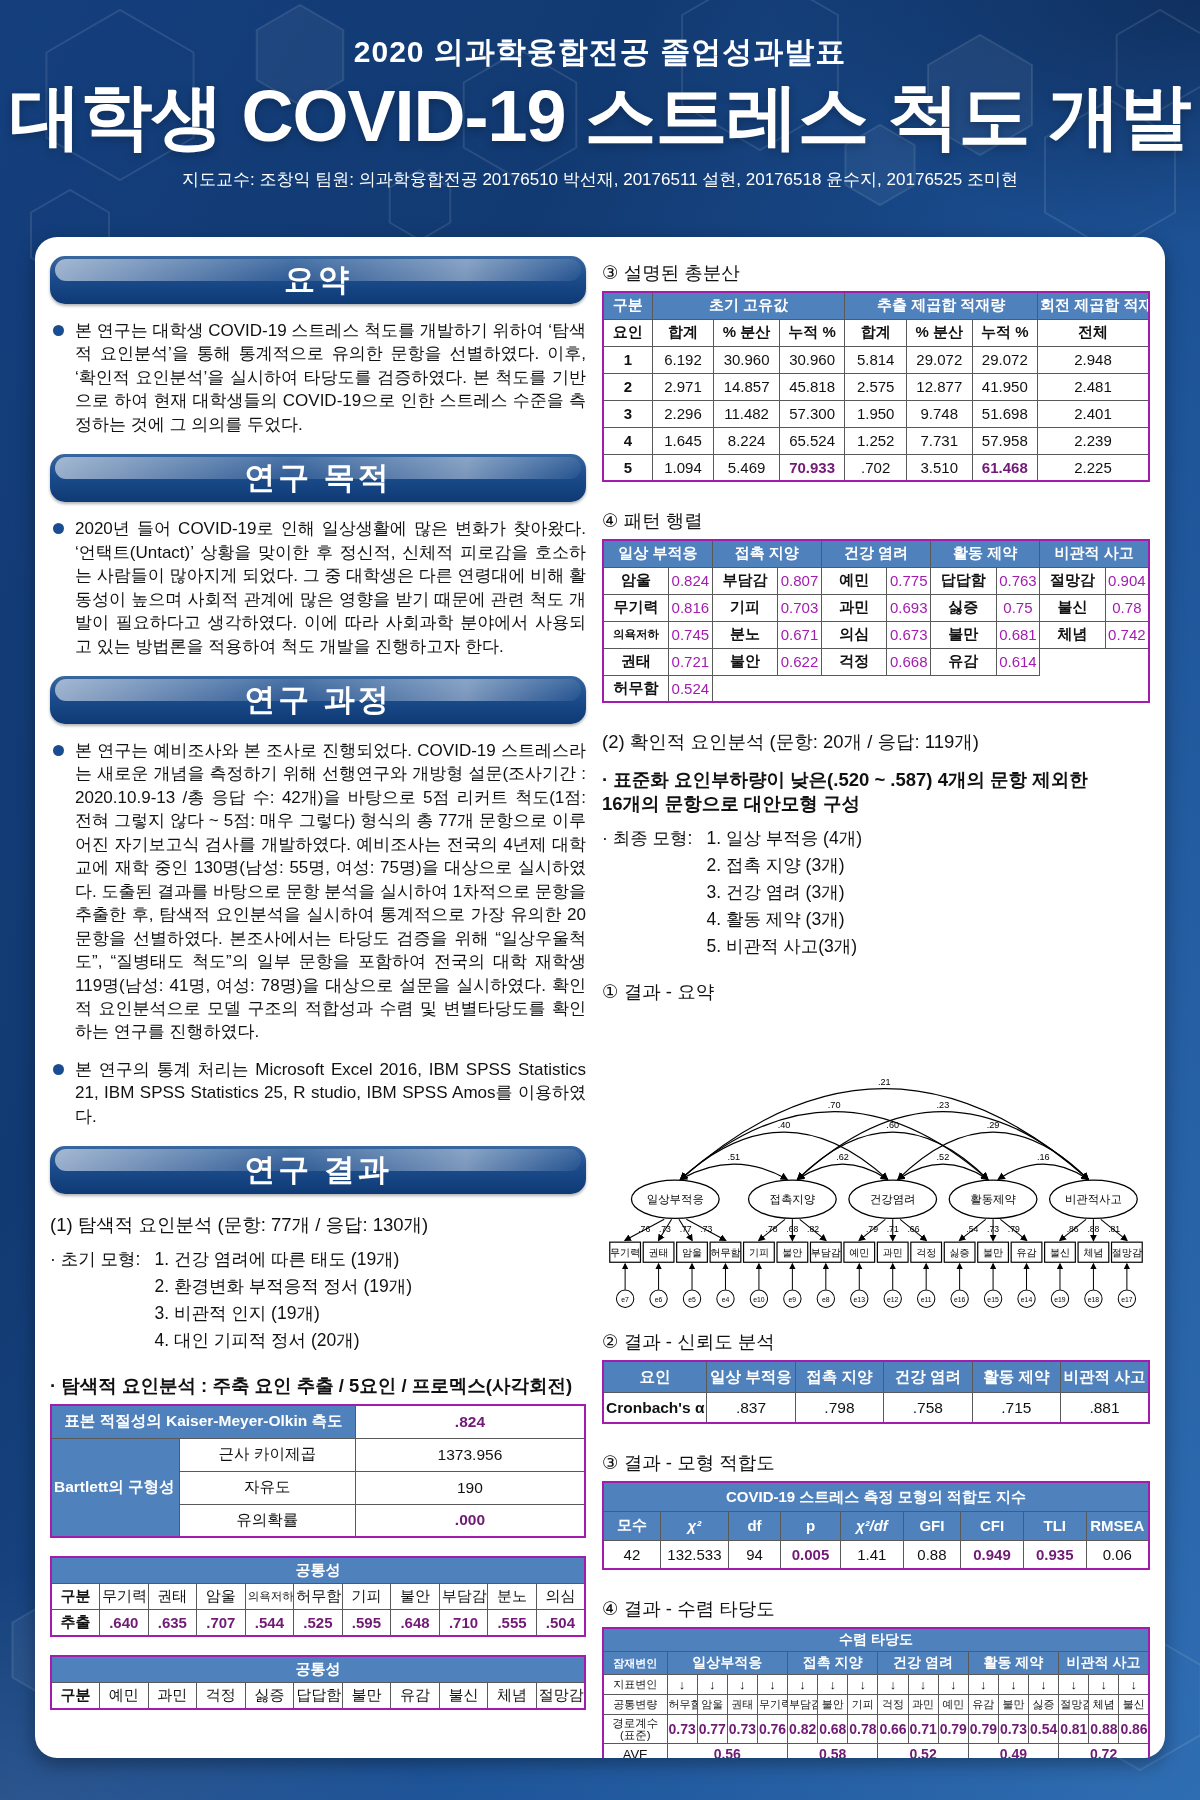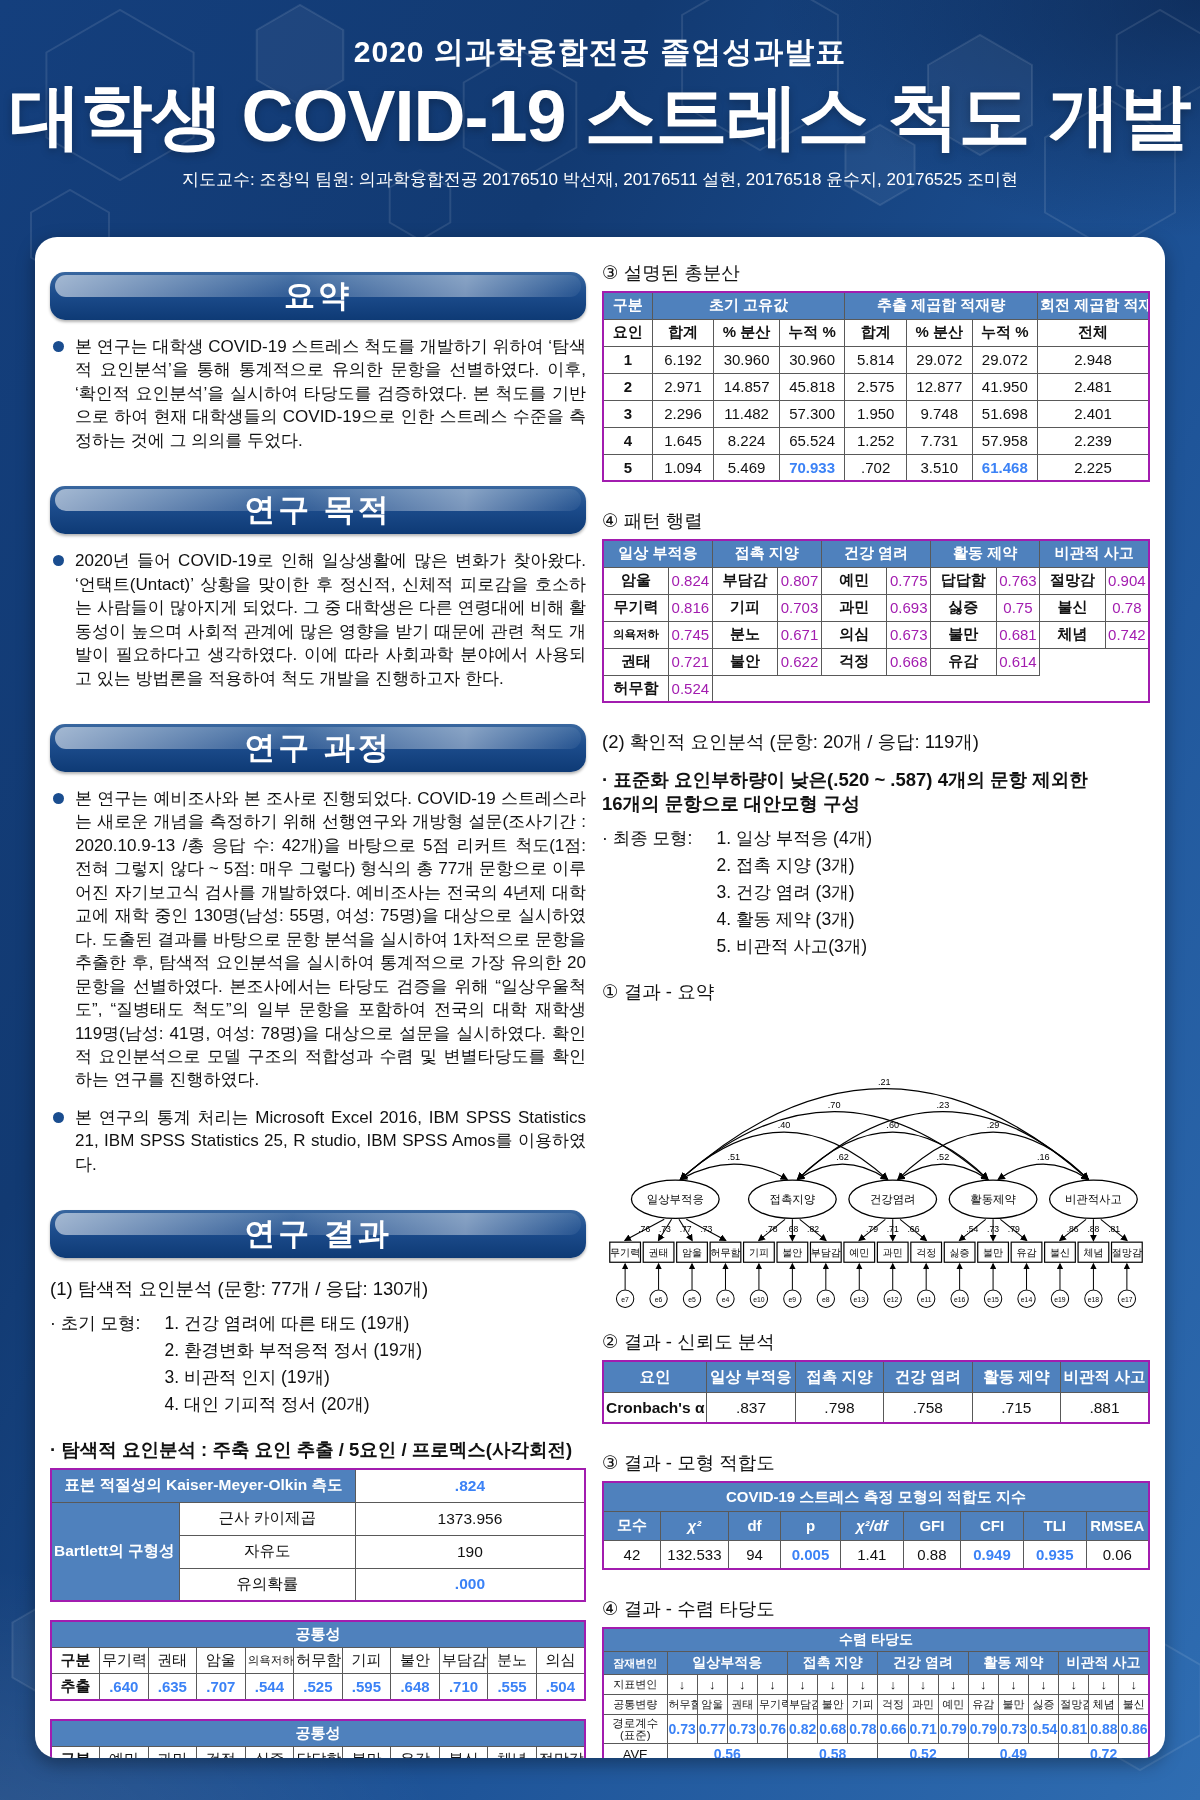--- a/index.html
+++ b/index.html
@@ -8,36 +8,36 @@
 .page{position:absolute;inset:0}
 .page::before{content:"";position:absolute;inset:0;background:radial-gradient(620px 340px at 100% 0%,rgba(4,18,48,.5),transparent 70%),radial-gradient(800px 500px at -5% 105%,rgba(255,255,255,.12),transparent 65%);pointer-events:none}
 #bg-hex{position:absolute;inset:0}
 header{position:absolute;top:0;left:0;right:0;height:245px;text-align:center;z-index:2}
 .subtitle{margin-top:32px;font-size:30px;font-weight:bold;color:#fff;letter-spacing:1px}
 .title{margin-top:6px;font-size:72px;font-weight:bold;color:#fff;letter-spacing:-1px;line-height:1.05;text-shadow:0 3px 8px rgba(0,0,0,.25)}
 .credits{margin-top:13px;font-size:17px;color:#fff}
 .card{position:absolute;left:35px;right:35px;top:237px;bottom:42px;background:#fff;border-radius:22px;box-shadow:0 6px 18px rgba(0,0,0,.35);padding:15px 15px;display:flex;gap:16px;overflow:hidden;z-index:2}
 .col{flex:1;min-width:0;display:flex;flex-direction:column}
 .colL{flex:0 0 536px}
-.section-bar{position:relative;flex:none;height:48px;border-radius:15px;background:linear-gradient(180deg,#39679f 0%,#1c4c8c 45%,#0e3a75 100%);display:flex;align-items:center;justify-content:center;margin:20px 0 10px;overflow:hidden;box-shadow:0 2px 3px rgba(0,0,0,.3)}
+.section-bar{position:relative;flex:none;height:48px;border-radius:15px;background:linear-gradient(180deg,#39679f 0%,#1c4c8c 45%,#0e3a75 100%);display:flex;align-items:center;justify-content:center;margin:4px 0 10px;overflow:hidden;box-shadow:0 2px 3px rgba(0,0,0,.3)}
 .section-bar::before{content:"";position:absolute;left:5px;right:5px;top:3px;height:46%;border-radius:11px;background:linear-gradient(95deg,rgba(255,255,255,.55),rgba(255,255,255,.1) 45%,rgba(255,255,255,.42) 78%,rgba(255,255,255,.05))}
 .section-bar span{position:relative;font-size:31px;font-weight:bold;color:#fff;letter-spacing:3px}
 .bullet{position:relative;padding-left:25px;font-size:17px;line-height:1.38;text-align:justify;margin:5px 0 14px}
 .bullet::before{content:"";position:absolute;left:3px;top:6px;width:11px;height:11px;border-radius:50%;background:#1a4d8f}
 .line{font-size:18.5px;margin:8px 0 6px;flex:none}
 .line.bold{font-weight:bold}
 .line.prewrap{white-space:pre-line;line-height:1.3}
 .model-list{display:flex;font-size:17.5px;margin:4px 0 10px;flex:none}
-.ml-label{flex:none;margin-right:24px}
+.ml-label{flex:none;margin-right:14px}
 .ml-item{margin-bottom:3px}
 .tbl{width:100%;border-collapse:collapse;table-layout:fixed;margin-bottom:18px;border:2px solid #a21caf;flex:none}
 .tbl td{border:1px solid #595959;text-align:center;padding:3px 2px;font-size:15px;background:#fff;overflow:hidden;white-space:nowrap}
 .blue-cell{background:#4f81bd !important;color:#fff;font-weight:bold}
 .red{color:#a21caf}
-.redb{color:#3b82f6;font-weight:bold}
+.redb{color:#701a75;font-weight:bold}
 .ghost{border:none !important;background:transparent !important}
 .small-lab{font-size:11.5px !important}
 .bold-k{font-weight:bold}
 .ital{font-style:italic}
 #kmo-table td{height:33px;font-size:15.5px}
 #variance-table td{height:27px}
 #pattern-table td{height:27px}
 .conv td{font-size:13px;padding:2px 1px}
 .conv .grp{font-size:14px}
 .conv .tiny{font-size:11px}

